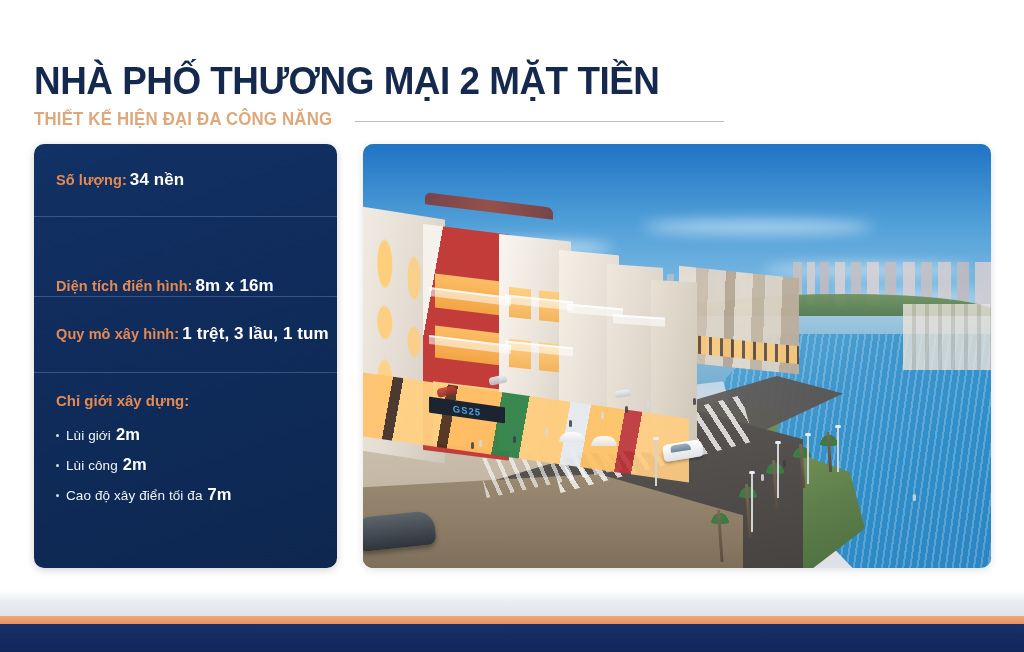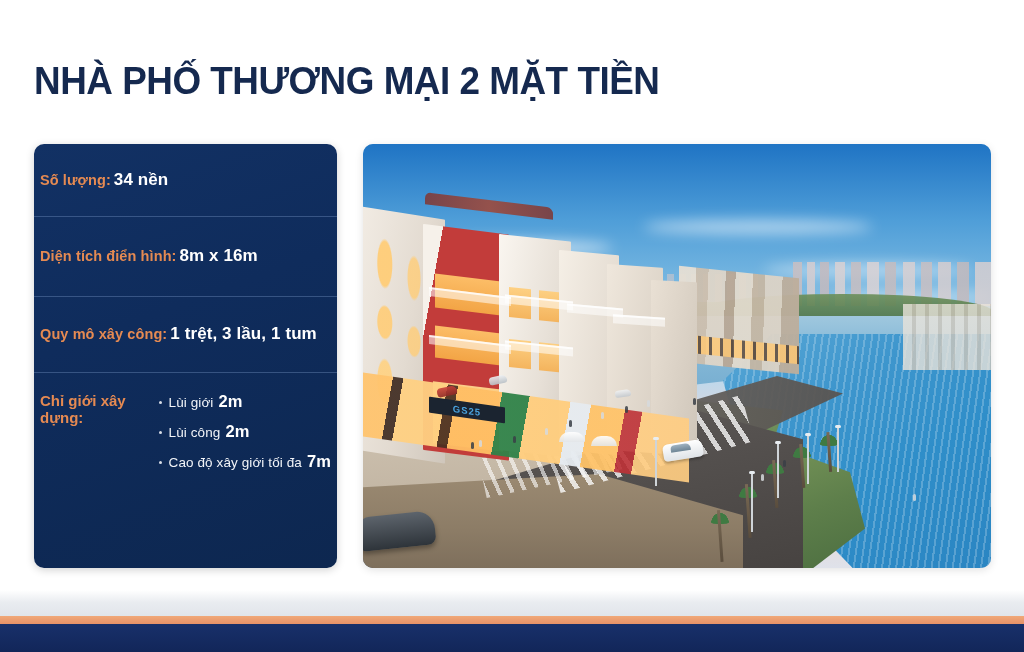--- a/index.html
+++ b/index.html
@@ -66,39 +66,39 @@
     width: 303px;
     height: 424px;
     background: linear-gradient(160deg, #123164 0%, #0f2c5c 40%, #0d2750 100%);
     border-radius: 10px;
     box-shadow: 0 2px 8px rgba(0,0,0,0.18);
     overflow: hidden;
   }
 
   .info-row {
     position: relative;
-    padding: 0 6px;
+    padding: 0 22px;
     display: flex;
     align-items: center;
   }
 
   .info-row + .info-row::before {
     content: "";
     position: absolute;
     left: 0;
     right: 0;
     top: 0;
     height: 1px;
     background: rgba(150,180,225,0.30);
   }
 
   .row-a { height: 72px; }
-  .row-b { height: 80px; }
+  .row-b { height: 80px; align-items: flex-end; }
   .row-c { height: 76px; }
-  .row-d { height: 154px; align-items: flex-start; padding-top: 20px; flex-direction: row; }
+  .row-d { height: 154px; align-items: flex-start; padding-top: 20px; flex-direction: column; }
 
   .kv { white-space: nowrap; }
 
   .kv .k {
     color: #e58a52;
     font-size: 14.5px;
     font-weight: 700;
     letter-spacing: 0.1px;
   }
 
@@ -577,58 +577,62 @@
     position: absolute;
     left: 0; bottom: 0; width: 1024px; height: 28px;
     background: linear-gradient(#18306a, #122659);
   }
 </style>
 </head>
 <body>
 
 <div class="header">
   <div class="main-title">NHÀ PHỐ THƯƠNG MẠI 2 MẶT TIỀN</div>
+  <div class="subtitle-row">
+    <div class="subtitle">THIẾT KẾ HIỆN ĐẠI ĐA CÔNG NĂNG</div>
+    <div class="subtitle-rule"></div>
+  </div>
 </div>
 
 <div class="info-panel">
 
   <div class="info-row row-a">
     <div class="kv">
       <span class="k">Số lượng:</span><span class="v">34 nền</span>
     </div>
   </div>
 
   <div class="info-row row-b">
     <div class="kv">
       <span class="k">Diện tích điển hình:</span><span class="v">8m x 16m</span>
     </div>
   </div>
 
   <div class="info-row row-c">
     <div class="kv">
-      <span class="k">Quy mô xây công:</span><span class="v">1 trệt, 3 lầu, 1 tum</span>
+      <span class="k">Quy mô xây hình:</span><span class="v">1 trệt, 3 lầu, 1 tum</span>
     </div>
   </div>
 
   <div class="info-row row-d">
     <div class="group-title">Chỉ giới xây dựng:</div>
     <ul class="bullets">
       <li>
         <span class="dot"></span>
         <span>Lùi giới</span>
         <span class="num">2m</span>
       </li>
       <li>
         <span class="dot"></span>
         <span>Lùi công</span>
         <span class="num">2m</span>
       </li>
       <li>
         <span class="dot"></span>
-        <span>Cao độ xây giới tối đa</span>
+        <span>Cao độ xây điển tối đa</span>
         <span class="num">7m</span>
       </li>
     </ul>
   </div>
 </div>
 
 <div class="render">
 
   <div class="sky"></div>
   <div class="cloud" style="left:60px;  top:96px;  width:190px; height:16px;"></div>

